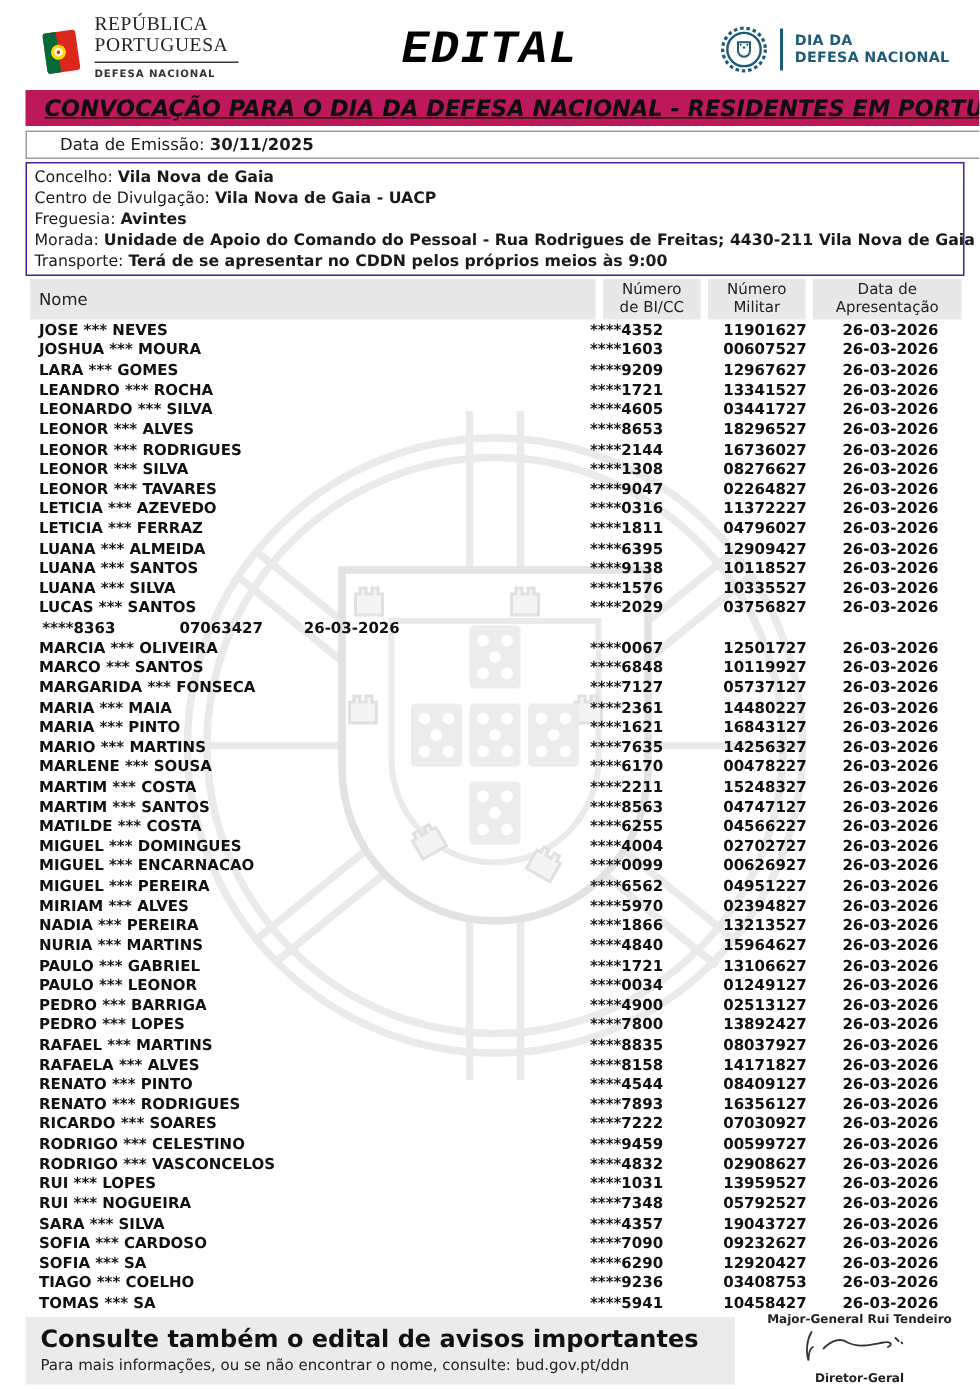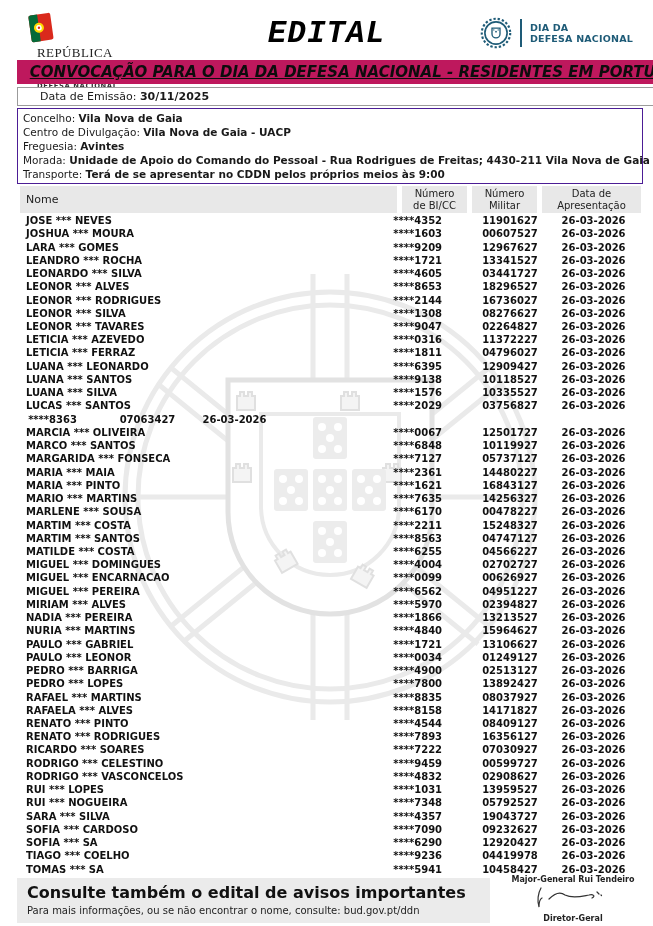--- a/index.html
+++ b/index.html
@@ -1,21 +1,21 @@
 <!DOCTYPE html>
 <html><head>
 <meta charset="utf-8">
 <style>
   html,body{margin:0;padding:0;background:#fff;}
   .page{
     position:relative;width:653px;height:926px;background:#fff;overflow:hidden;
     font-family:"DejaVu Sans","Liberation Sans",sans-serif;color:#1a1a1a;
   }
   
-  .gov-logo{position:absolute;left:28px;top:9px;display:flex;align-items:flex-start;flex-direction:column;}
+  .gov-logo{position:absolute;left:28px;top:9px;display:flex;align-items:flex-end;}
   .gov-logo .flag{margin-top:2px;}
   .gov-text{margin-left:9px;}
   .gov-title{font-family:"Liberation Serif","DejaVu Serif",serif;font-size:13px;line-height:14px;letter-spacing:.4px;color:#222;}
   .gov-rule{border-top:1.5px solid #3a3a3a;margin:4px 0 3px 0;width:96px;}
   .gov-dept{font-size:6.8px;font-weight:700;letter-spacing:.6px;color:#333;}
   .doc-title{position:absolute;left:0;right:0;top:16px;text-align:center;
     font-size:31px;font-weight:700;font-style:italic;letter-spacing:1px;color:#000000;font-family:Liberation Mono, monospace;}
   .ddn-logo{position:absolute;right:20px;top:17px;display:flex;align-items:center;}
   .ddn-sep{width:1.5px;height:28px;background:#1e5b77;margin:0 8px;}
   .ddn-text{font-size:9.5px;font-weight:700;line-height:11px;color:#1e5b77;letter-spacing:.2px;}
@@ -260,21 +260,21 @@
         <span class="cell c-mil">11372227</span>
         <span class="cell c-date">26-03-2026</span>
       </div>
       <div class="trow">
         <span class="cell c-name">LETICIA *** FERRAZ</span>
         <span class="cell c-bicc">****1811</span>
         <span class="cell c-mil">04796027</span>
         <span class="cell c-date">26-03-2026</span>
       </div>
       <div class="trow">
-        <span class="cell c-name">LUANA *** LEONARDO</span>
+        <span class="cell c-name">LUANA *** ALMEIDA</span>
         <span class="cell c-bicc">****6395</span>
         <span class="cell c-mil">12909427</span>
         <span class="cell c-date">26-03-2026</span>
       </div>
       <div class="trow">
         <span class="cell c-name">LUANA *** SANTOS</span>
         <span class="cell c-bicc">****9138</span>
         <span class="cell c-mil">10118527</span>
         <span class="cell c-date">26-03-2026</span>
       </div>
@@ -483,21 +483,21 @@
       </div>
       <div class="trow">
         <span class="cell c-name">SOFIA *** SA</span>
         <span class="cell c-bicc">****6290</span>
         <span class="cell c-mil">12920427</span>
         <span class="cell c-date">26-03-2026</span>
       </div>
       <div class="trow">
         <span class="cell c-name">TIAGO *** COELHO</span>
         <span class="cell c-bicc">****9236</span>
-        <span class="cell c-mil">04419978</span>
+        <span class="cell c-mil">03408753</span>
         <span class="cell c-date">26-03-2026</span>
       </div>
       <div class="trow">
         <span class="cell c-name">TOMAS *** SA</span>
         <span class="cell c-bicc">****5941</span>
         <span class="cell c-mil">10458427</span>
         <span class="cell c-date">26-03-2026</span>
       </div>
     </div>
 

